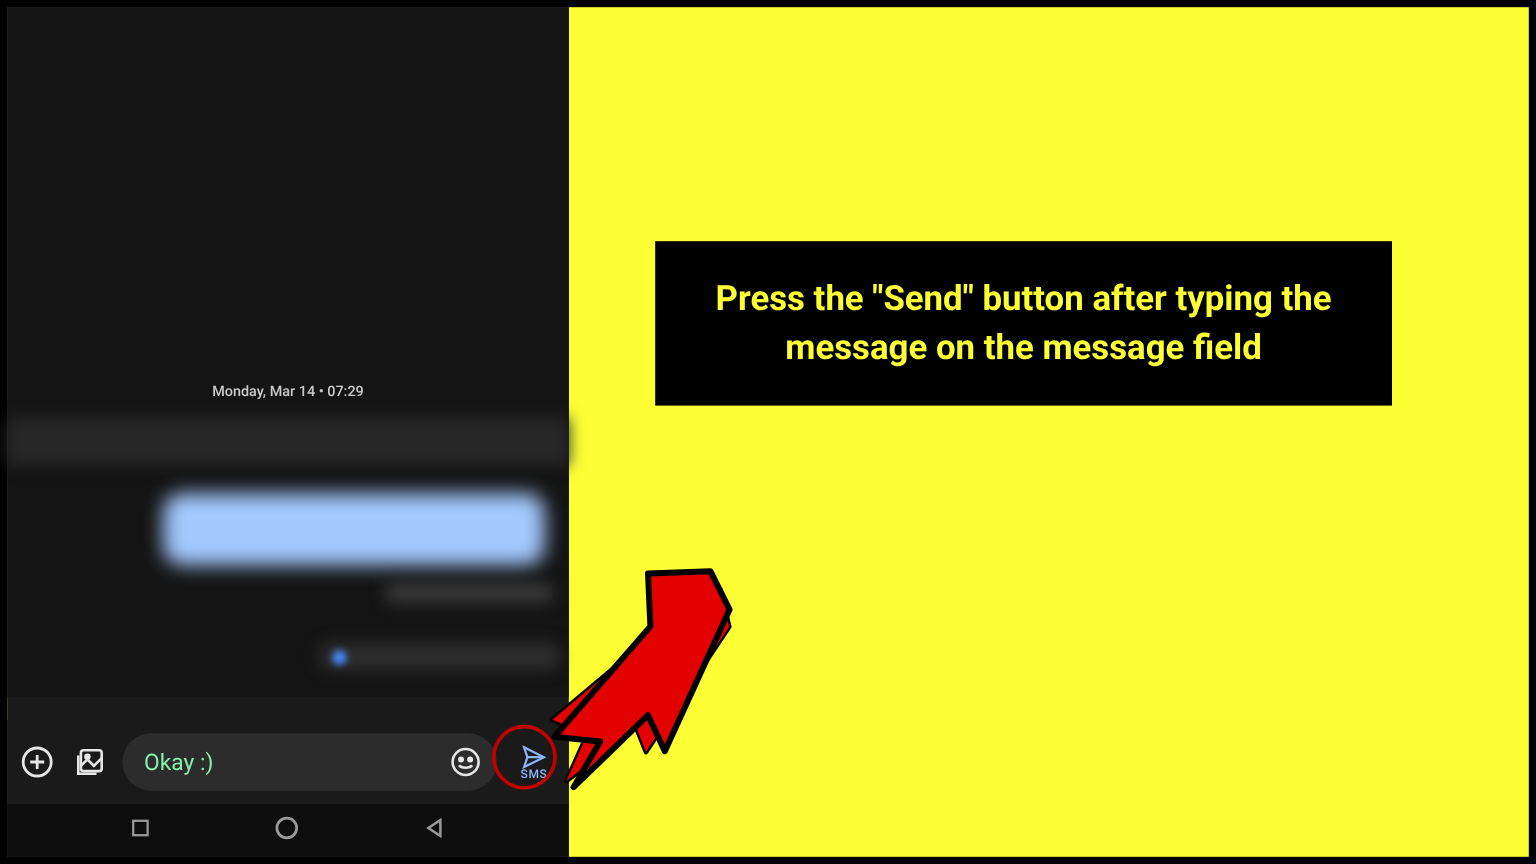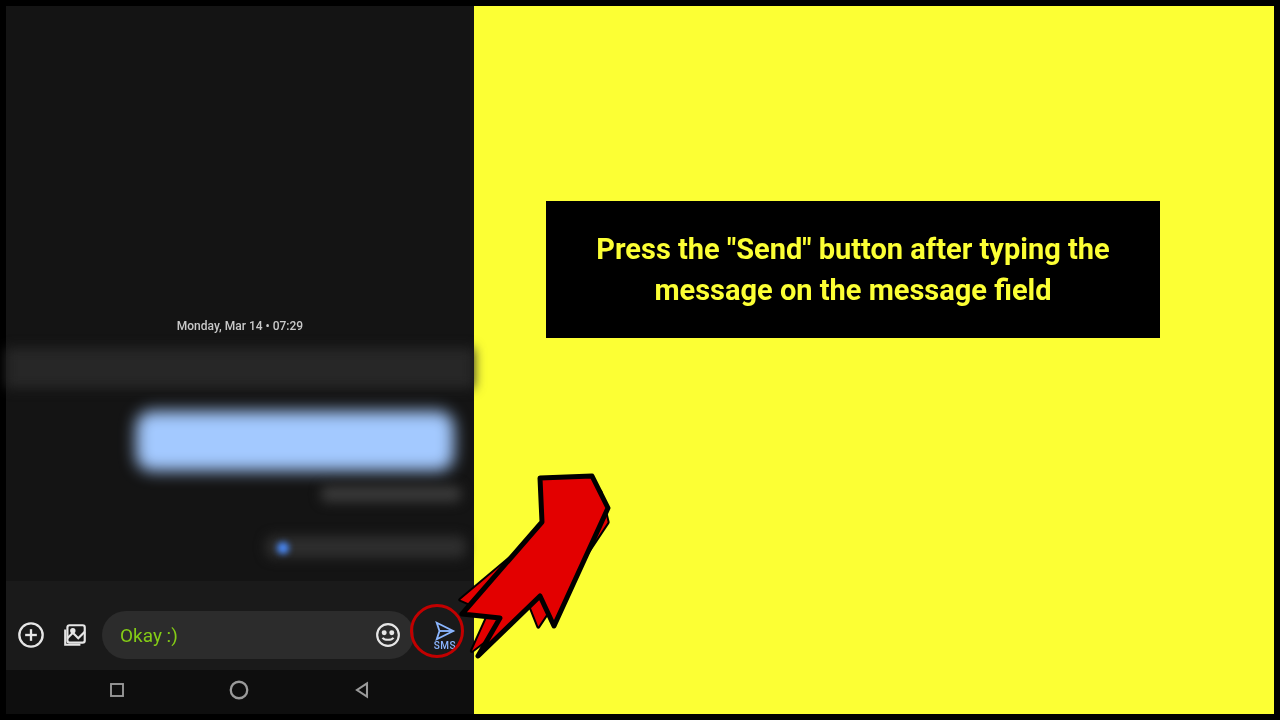--- a/index.html
+++ b/index.html
@@ -66,21 +66,21 @@
   }
   .input-pill {
     flex: 1;
     background: #2c2c2c;
     border-radius: 26px;
     height: 48px;
     display: flex; align-items: center;
     padding: 0 10px 0 18px;
   }
   .input-text {
-    flex: 1; color: #84cc16; font-size: 19px;
+    flex: 1; color: #86efac; font-size: 19px;
   }
   .emoji-btn {
     width: 32px; height: 32px; display:flex; align-items:center; justify-content:center;
     color: #e6e6e6;
   }
   .send-btn {
     width: 42px; height: 42px;
     display:flex; flex-direction:column; align-items:center; justify-content:center;
     color: #8bb6ff;
     flex-shrink:0;

